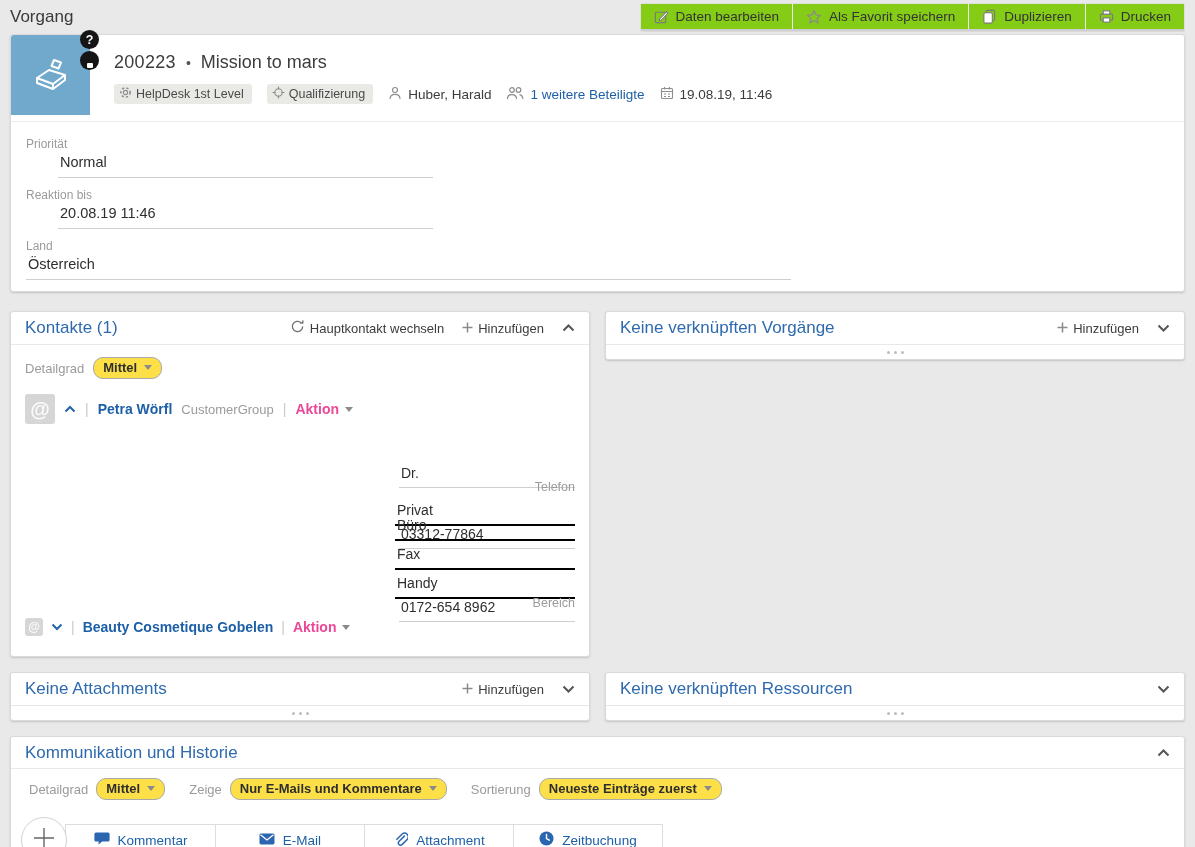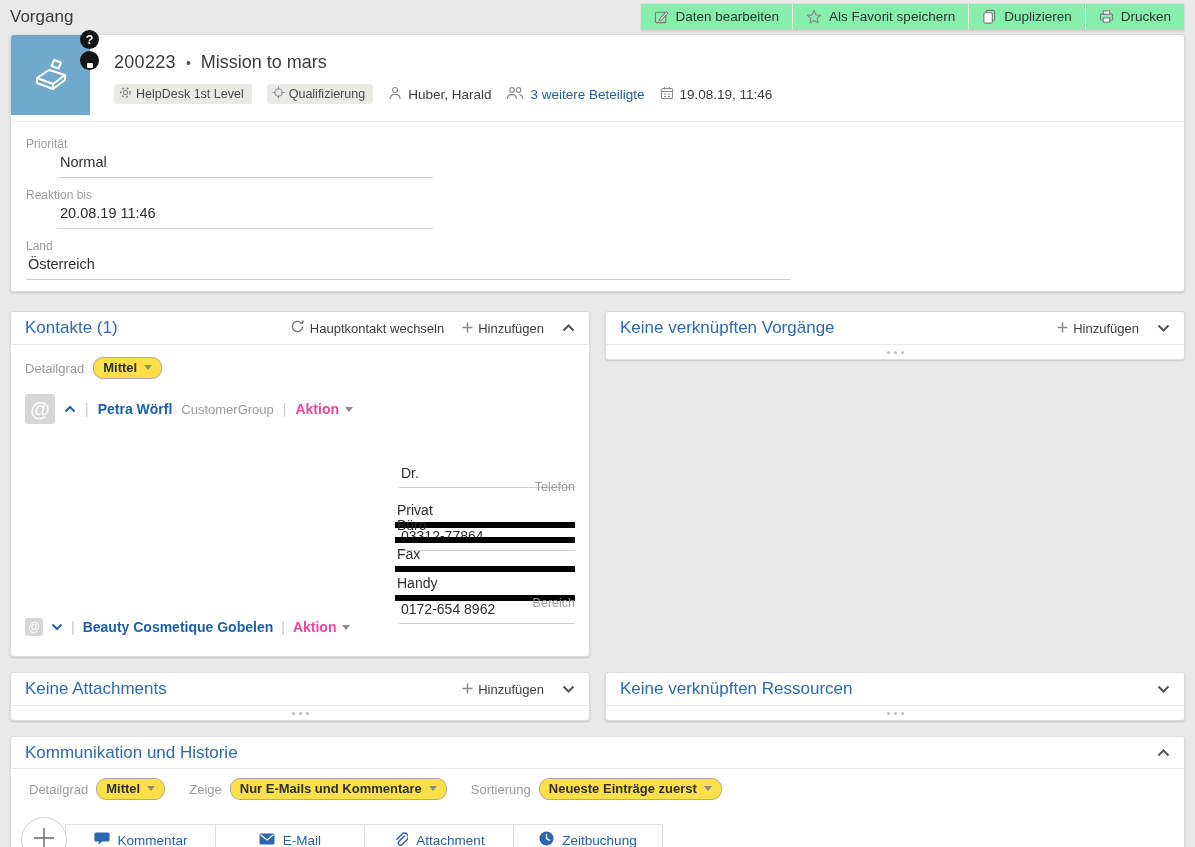--- a/index.html
+++ b/index.html
@@ -11,21 +11,21 @@
     position:relative;
   }
   
   .topbar { height:34px; display:flex; align-items:center; justify-content:space-between; padding:0 10px; }
   .page-title { font-size:17px; color:#3a3a3a; }
   .toolbar {
     background:#fff; border:1px solid #dedede; border-bottom:2px solid #cfcfcf;
     border-radius:3px; display:flex; height:28px; align-items:stretch;
     box-shadow:0 1px 1px rgba(0,0,0,.07);
   }
-  .tb-btn { display:flex; align-items:center; gap:7px; padding:0 13px; font-size:13.5px; color:#333; cursor:pointer; background:#86efac; border:none; }
+  .tb-btn { display:flex; align-items:center; gap:7px; padding:0 13px; font-size:13.5px; color:#333; cursor:pointer; background:#84cc16; border:none; }
   .tb-btn + .tb-btn { border-left:1px solid #efefef; }
   .tb-btn svg { display:block; }
 
   
   .card {
     background:#fff; border:1px solid #dadada; border-radius:3px;
     box-shadow:0 1px 2px rgba(0,0,0,.16);
   }
   .content { padding:0 10px; }
 
@@ -81,21 +81,21 @@
   .avatar { width:30px; height:30px; border-radius:3px; background:#d6d6d6; color:#fbfbfb; font-size:20px; font-weight:bold;
     display:flex; align-items:center; justify-content:center; cursor:pointer; }
   .avatar.small { width:18px; height:18px; font-size:12px; }
   .pipe { color:#c9c9c9; font-size:14px; }
   .cname { color:#1d5fa7; font-weight:bold; font-size:14px; cursor:pointer; }
   .cgroup { color:#9b9b9b; font-size:13px; }
   .action-dd { display:flex; align-items:center; gap:6px; font-weight:bold; font-size:14px; color:#ec4899; cursor:pointer; }
   .dgrid { margin-top:7px; }
   .drow { display:flex; align-items:flex-end; height:29px;flex-direction:column; }
   .dlabel { width:186px; text-align:right; color:#9b9b9b; font-size:12.5px; padding-bottom:8px;margin-top:20px; }
-  .dfield { width:180px; margin-left:8px; border-bottom:6px solid #000000; padding:0 2px 6px; font-size:14px; color:#2e2e2e; height:26px; }
+  .dfield { width:180px; margin-left:8px; border-bottom:2px solid #000000; padding:0 2px 6px; font-size:14px; color:#2e2e2e; height:26px; }
   .dfield2 { width:176px; margin-left:7px; border-bottom:1px solid #cfcfcf; padding:0 2px 6px; font-size:14px; color:#2e2e2e; height:26px; }
   .noline { border-bottom:none; }
   .contact-row.second { margin-top:13px; gap:8px; }
   .chev-blue svg { display:block; }
 
   
   .comm { margin-top:15px; }
   .comm-header { height:32px; }
   .comm-controls { display:flex; align-items:center; gap:8px; margin:8px 0 0 18px; height:24px; }
   .gap { width:8px; }
@@ -198,21 +198,21 @@
               </svg></span>
           <span>Huber, Harald</span>
         </span>
         <span class="meta-item">
           <span><svg width="18" height="14" viewBox="0 0 18 14" fill="none" stroke="#8d8d8d" stroke-width="1.2">
                 <circle cx="6" cy="4" r="2.3"></circle>
                 <path d="M1.5 13 c0-3 2-4.4 4.5-4.4 s4.5 1.4 4.5 4.4"></path>
                 <circle cx="12.5" cy="4" r="2.3"></circle>
                 <path d="M13.5 8.7 c2 .3 3.3 1.7 3.3 4.3"></path>
               </svg></span>
-          <span class="meta-link">3 weitere Beteiligte</span>
+          <span class="meta-link">1 weitere Beteiligte</span>
         </span>
         <span class="meta-item">
           <span><svg width="14" height="14" viewBox="0 0 14 14" fill="none" stroke="#8d8d8d" stroke-width="1.1">
                 <rect x="1.5" y="2.5" width="11" height="10" rx="1"></rect>
                 <path d="M1.5 5.5h11 M4.5 1v2.5 M9.5 1v2.5 M4 8h2 M8 8h2 M4 10.5h2 M8 10.5h2"></path>
               </svg></span>
           <span>19.08.19, 11:46</span>
         </span>
       </div>
     </div>

